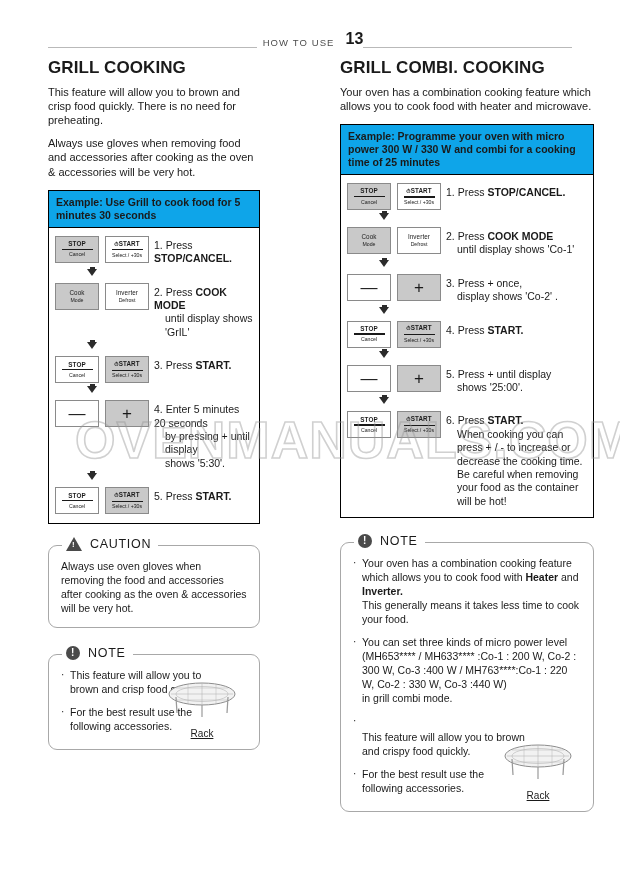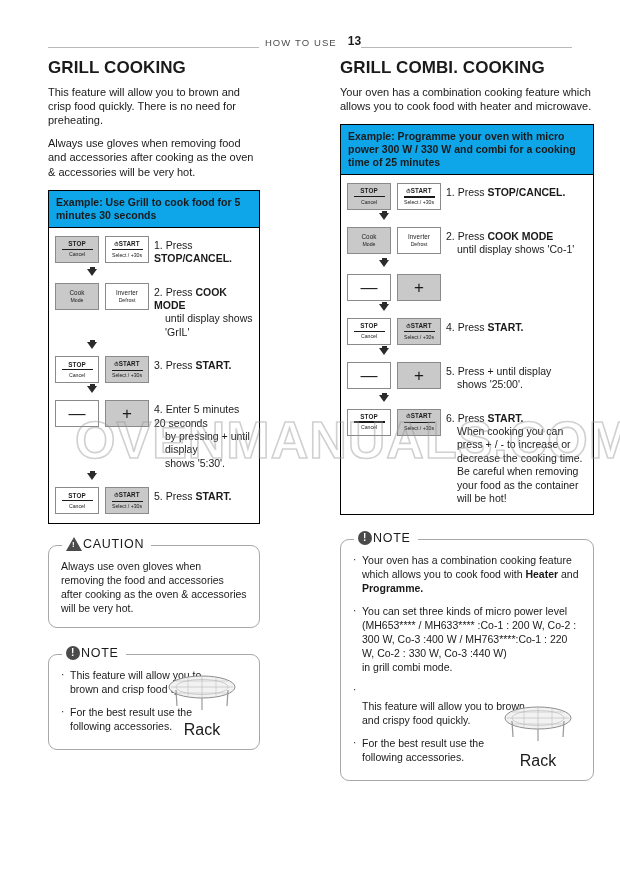--- a/index.html
+++ b/index.html
@@ -24,21 +24,21 @@
   .hdr-rule {
     position:absolute; left:0; bottom:0; width:524px; height:1px;
     background:#b9b9b9;
   }
   .hdr-label {
     font-size:9.5px; letter-spacing:1.1px; color:#4d4d4d;
     padding-right:8px; position:relative; z-index:2; background:#fff;
     padding-left:6px;
   }
   .hdr-page {
-    font-size:12px; font-weight:bold; color:#1a1a1a;
+    font-size:16px; font-weight:bold; color:#1a1a1a;
     position:relative; z-index:2; background:#fff; padding-left:3px;
   }
 
   
   .col-left  { position:absolute; left:48px;  top:58px; width:212px; }
   .col-right { position:absolute; left:340px; top:58px; width:254px; }
 
   h1.section-title {
     font-size:17px; font-weight:bold; margin:0 0 7px 0;
     letter-spacing:0.1px; line-height:1.15;
@@ -102,21 +102,21 @@
     width:5px; height:3px; background:#2b2b2b;
   }
 
   
   .callout {
     position:relative; border:1px solid #a8a8a8; border-radius:9px;
     padding:13px 12px 12px 12px; background:#fff;
   }
   .callout-title {
     position:absolute; top:-9px; left:13px; background:#fff;
-    padding:0 7px 0 4px; display:flex; align-items:center; gap:1px;
+    padding:0 7px 0 4px; display:flex; align-items:center; gap:8px;
     font-size:12.5px; letter-spacing:0.7px; color:#1a1a1a;
   }
   .tri-icon {
     width:0; height:0;
     border-left:8px solid transparent;
     border-right:8px solid transparent;
     border-bottom:14px solid #4a4a4a;
     position:relative;
   }
   .tri-icon::after {
@@ -138,21 +138,21 @@
   .bullet { display:flex; gap:4px; margin:0 0 9px 0; }
   .bullet:last-child { margin-bottom:0; }
   .bullet .dot { flex:0 0 5px; font-size:10px; line-height:14px; }
   .bullet .btxt { flex:1 1 auto; }
   .callout-body b { font-weight:bold; }
 
   
   .rack-wrap {
     position:absolute; text-align:center; width:86px;
   }
-  .rack-label { font-size:16px; margin-top:1px; }
+  .rack-label { font-size:10px; margin-top:1px;text-decoration:underline; }
 
   
   .watermark {
     position:absolute; left:0; top:0; width:620px; height:876px;
     pointer-events:none; z-index:5;
   }
   .wm-text {
     position:absolute; left:75px; top:410px;
     font-size:52px; font-weight:bold; letter-spacing:1px;
     color:transparent;
@@ -388,20 +388,25 @@
 
         <div class="step">
           <div class="step-keys">
             <div class="key">
               <span class="k-sym">—</span>
             </div>
             <div class="key on">
               <span class="k-sym">+</span>
             </div>
           </div>
+          <div class="step-text">
+            <span>3.</span>
+            <span>Press  +  once,</span>
+            <span class="ind">display shows 'Co-2' .</span>
+          </div>
         </div>
         <div class="arrow-row">
             <span class="arrow"></span>
           </div>
 
         <div class="step">
           <div class="step-keys">
             <div class="key">
               <span class="k-top">STOP</span>
               <span class="k-div"></span>
@@ -466,21 +471,21 @@
 
     <div class="callout" style="margin-top:24px; padding-bottom:16px;">
       <div class="callout-title">
         <span class="note-icon"></span>
         <span>NOTE</span>
       </div>
       <div class="callout-body">
 
         <div class="bullet">
           <span class="dot">·</span>
-          <span class="btxt"><span>Your oven has a combination cooking feature which allows you to cook food with </span><b>Heater</b><span> and </span><b>Programme.</b><br></span>
+          <span class="btxt"><span>Your oven has a combination cooking feature which allows you to cook food with </span><b>Heater</b><span> and </span><b>Inverter.</b><br><span>This generally means it takes less time to cook your food.</span></span>
         </div>
 
         <div class="bullet">
           <span class="dot">·</span>
           <span class="btxt"><span>You can set three kinds of micro power level (MH653**** / MH633**** :Co-1 : 200 W, Co-2 : 300 W, Co-3 :400 W / MH763****:Co-1 : 220 W, Co-2 : 330 W, Co-3 :440 W)</span><br><span>in grill combi mode.</span></span>
         </div>
 
         <div class="bullet">
           <span class="dot">·</span>
           <span class="btxt" style="max-width:178px;margin-top:16px;">This feature will allow you to brown and crispy food quickly.</span>

